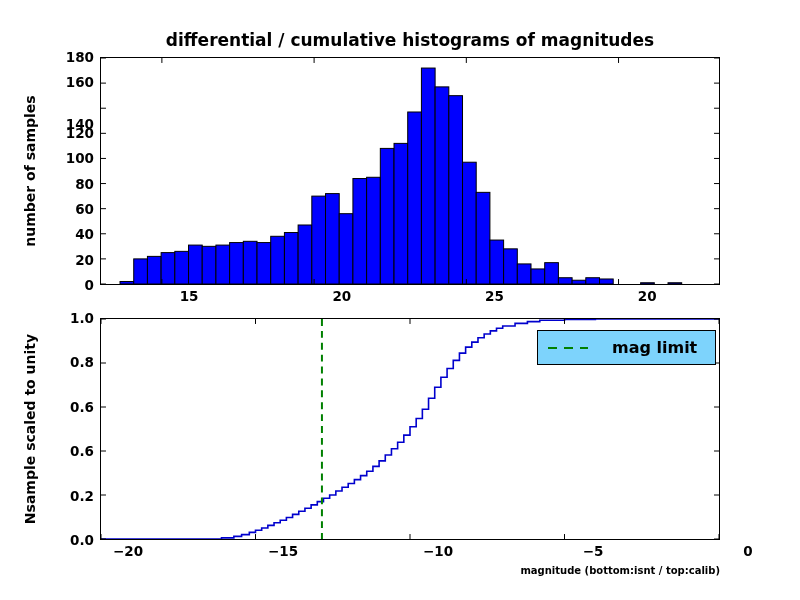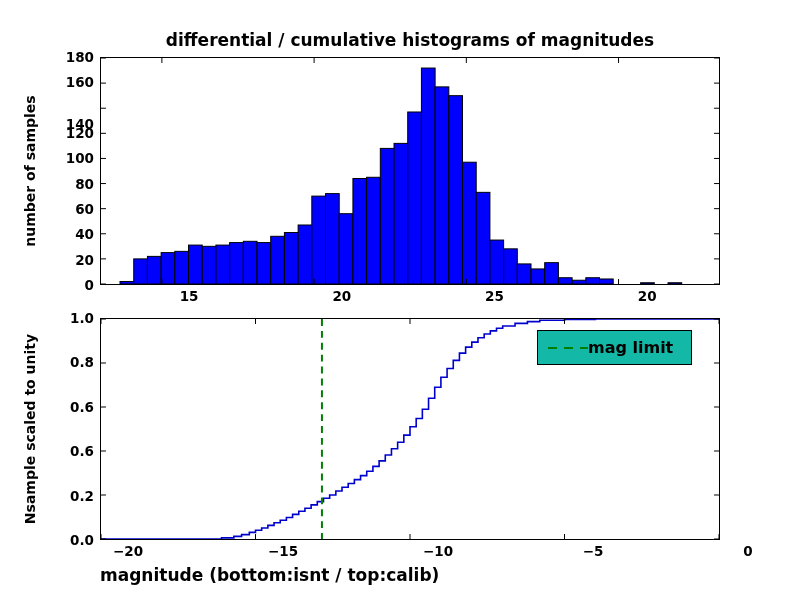--- a/index.html
+++ b/index.html
@@ -77,22 +77,22 @@
     top: 540px;
     transform: rotate(-90deg);
     width: 222px;
     text-align: center;
   }
   .xlabel {
     position: absolute;
     left: 100px;
     top: 565px;
     width: 620px;
-    text-align: left;
-    font-size: 17px;
+    text-align: right;
+    font-size: 10px;
     color: #000000;
   }
   .ytick-label {
     position: absolute;
     right: 0;
     text-align: right;
     font-size: 13.5px;
     color: #000000;
     white-space: nowrap;
     transform: translateY(-50%);
@@ -120,25 +120,25 @@
     margin-left: 28px;
   }
   #xticks-top { top: 288px; }
   #xticks-bottom { top: 543px; }
   .legend-box {
     position: absolute;
     left: 436px;
     top: 11px;
     box-sizing: border-box;
     border: 1px solid #000000;
-    background: #14b8a6;
+    background: #7dd3fc;
     padding: 7px 12px 7px 10px;
     display: flex;
     align-items: center;
-    gap: 0;
+    gap: 24px;
   }
   .legend-line {
     display: block;
     width: 40px;
     height: 2px;
   }
   .legend-label {
     font-size: 16px;
     color: #000000;
     white-space: nowrap;

